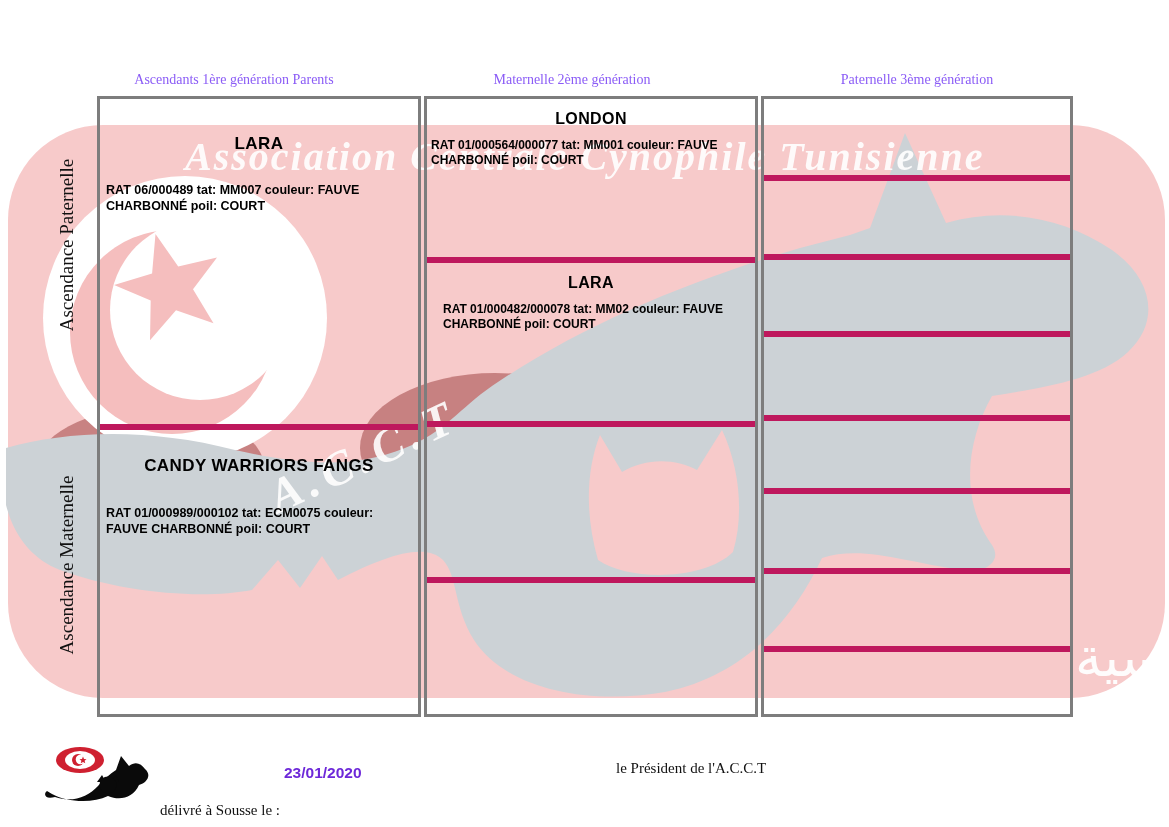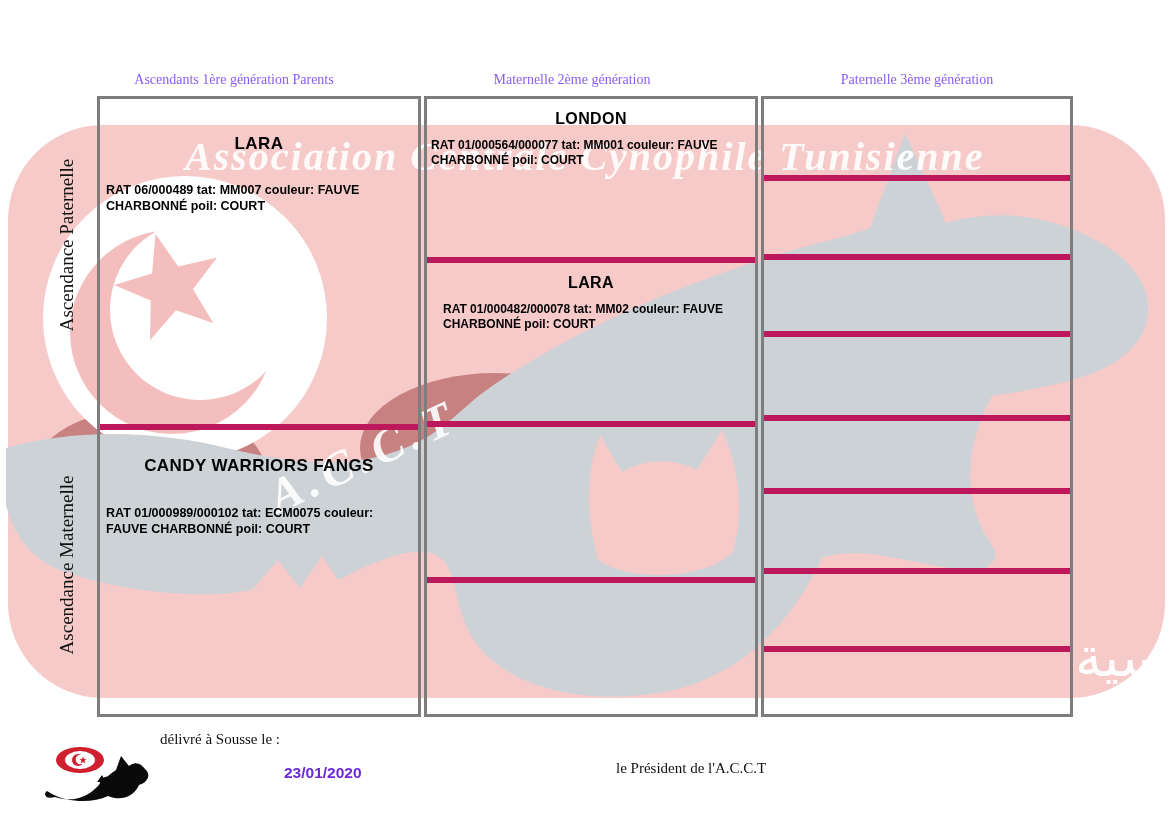--- a/index.html
+++ b/index.html
@@ -112,17 +112,17 @@
     <circle cx="36" cy="16" r="6" fill="#cf2030"></circle>
     <circle cx="38.5" cy="15.5" r="4.8" fill="#ffffff"></circle>
     <polygon points="41,12.5 42,15 44.5,15.2 42.6,16.8 43.3,19.3 41,17.9 38.7,19.3 39.4,16.8 37.5,15.2 40,15" fill="#cf2030"></polygon>
     <path fill="#0a0a0a" d="M 5 47 C 1 50 3 56 13 53 C 30 59 46 53 56 42 C 61 36 68 30 74 26 L 79 12 L 87 22
              C 93 17 99 19 103 25 C 110 31 105 39 97 41 C 91 54 78 57 66 52 C 50 60 24 58 10 50 Z"></path>
     <polygon points="60,31 64,38 55,38" fill="#0a0a0a"></polygon>
     <polygon points="74,31 77,38 68,38" fill="#0a0a0a"></polygon>
     <circle cx="66" cy="41" r="8.5" fill="#0a0a0a"></circle>
     <text x="17" y="49" transform="rotate(-18 30 46)" font-size="6.5" font-style="italic" fill="#ffffff" font-family="Liberation Serif, serif">A.C.C.T</text>
   </svg>
-  <div class="footer-text" style="left:160px;top:731px;">délivré à Sousse le :</div>
+  <div class="footer-text" style="left:160px;top:802px;">délivré à Sousse le :</div>
   <div id="issued-date" style="left:284px;top:764px;">23/01/2020</div>
   <div class="footer-text" style="left:616px;top:760px;">le Président de l'A.C.C.T</div>
 
 </div>
 
 </body></html>

